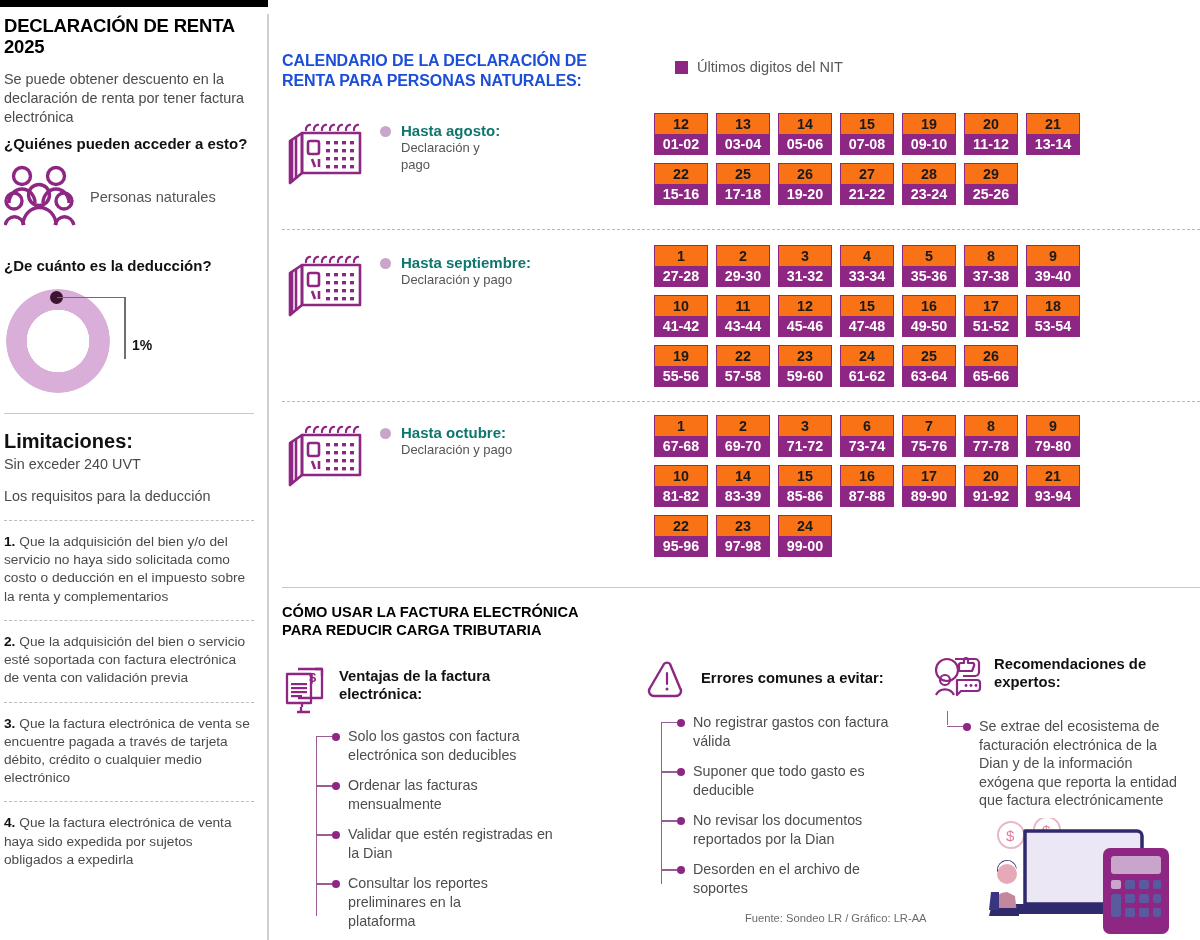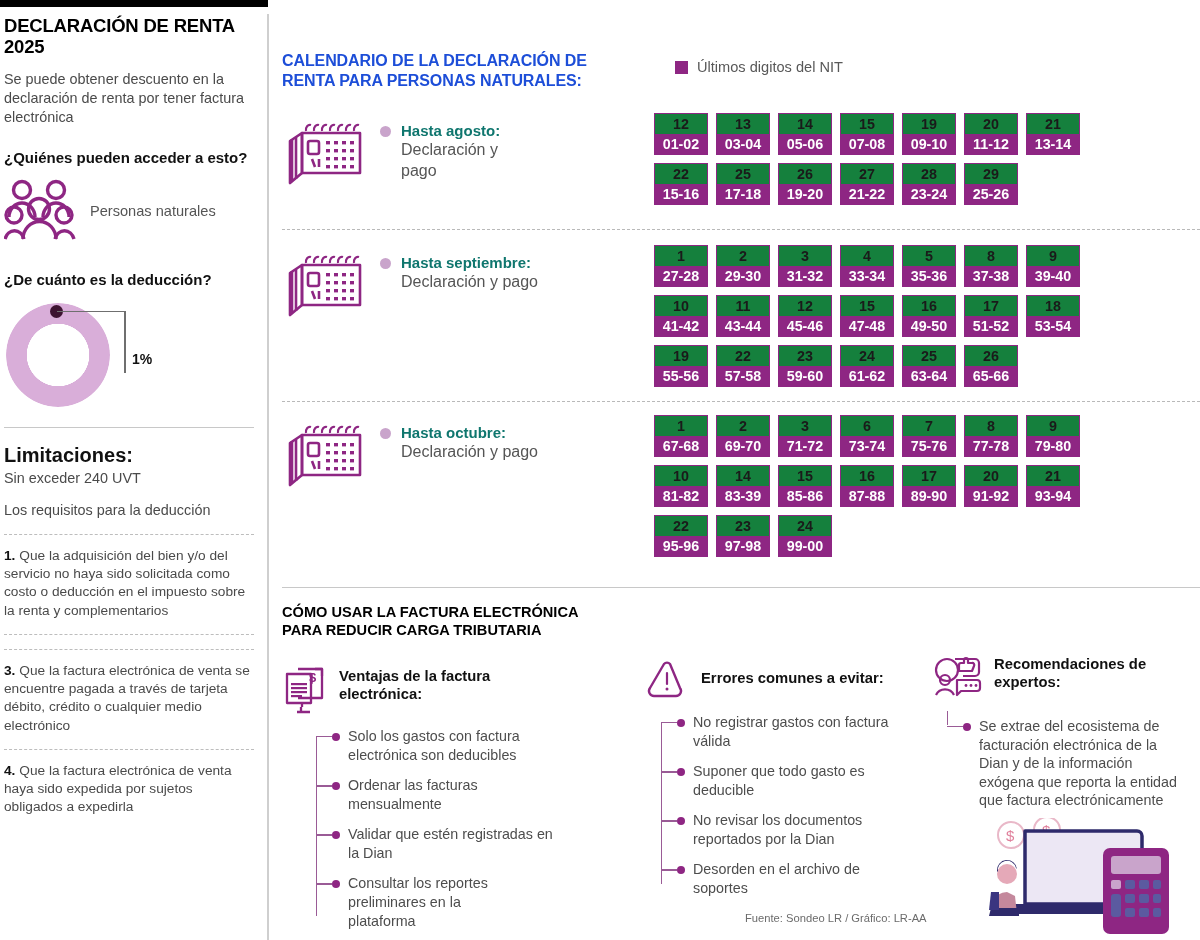--- a/index.html
+++ b/index.html
@@ -28,21 +28,21 @@
     position: absolute; left: 267px; top: 14px;
     width: 2px; height: 926px; background: #cfcfcf;
   }
   h1.main-title {
     font-size: 18.5px; font-weight: bold; color: #000;
     letter-spacing: -0.2px; line-height: 1.15;
     margin-bottom: 12px;
   }
   .intro {
     font-size: 14.4px; line-height: 1.32; color: #4a4a4a;
-    margin-bottom: 22px;
+    margin-bottom: 8px;
   }
   h2.q {
     font-size: 15px; font-weight: bold; color: #111;
     line-height: 1.2; margin-bottom: 10px;
   }
   .people-row { display: flex; align-items: center; gap: 12px; margin-bottom: 26px; }
   .people-row .lbl { font-size: 14.6px; color: #555; }
 
   
   .donut-wrap { position: relative; height: 118px; margin-bottom: 10px; }
@@ -93,29 +93,29 @@
   
   .month-block { position: relative; display: flex; }
   .month-left { width: 372px; display: flex; align-items: flex-start; gap: 14px; padding-top: 4px; }
   .cal-ico { flex: 0 0 auto; }
   .month-meta { display: flex; align-items: flex-start; gap: 10px; padding-top: 6px; }
   .month-bullet {
     width: 11px; height: 11px; border-radius: 50%;
     background: #c9a4cb; margin-top: 5px; flex: 0 0 auto;
   }
   .month-name { font-size: 15px; font-weight: bold; color: #0f766e; line-height: 1.28; }
-  .month-sub { font-size: 16px; color: #555; line-height: 1.28; font-weight: normal; }
+  .month-sub { font-size: 13px; color: #555; line-height: 1.28; font-weight: normal; }
 
   .grid-area { flex: 1; padding-top: 2px; }
   .cal-row { display: flex; gap: 8px; margin-bottom: 8px; }
   .cal-cell { width: 54px; }
   .cal-day {
     height: 21px; line-height: 20px; text-align: center;
     font-size: 14.3px; font-weight: bold; color: #1a1a1a;
-    border: 1.3px solid #8e2683; border-bottom: none; background: #15803d;
+    border: 1.3px solid #8e2683; border-bottom: none; background: #f97316;
   }
   .cal-nit {
     height: 21px; line-height: 21px; text-align: center;
     font-size: 14.3px; font-weight: bold; color: #fff;
     background: #8e2683; border: 1.3px solid #8e2683; border-top: none;
   }
   .sep-dashed { border-top: 1.5px dashed #b9b9b9; }
 
   
   .bottom-head { font-size: 14.6px; font-weight: bold; color: #000; line-height: 1.25; }
@@ -184,20 +184,24 @@
     <h3 class="sub">Limitaciones:</h3>
     <div class="lim-line">Sin exceder 240 UVT</div>
     <div class="lim-line">Los requisitos para la deducción</div>
 
     <div class="dashed"></div>
     <div class="num-item">
       <b>1.</b>
       <span>Que la adquisición del bien y/o del servicio no haya sido solicitada como costo o deducción en el impuesto sobre la renta y complementarios</span>
     </div>
     <div class="dashed"></div>
+    <div class="num-item">
+      <b>2.</b>
+      <span>Que la adquisición del bien o servicio esté soportada con factura electrónica de venta con validación previa</span>
+    </div>
     <div class="dashed"></div>
     <div class="num-item">
       <b>3.</b>
       <span>Que la factura electrónica de venta se encuentre pagada a través de tarjeta débito, crédito o cualquier medio electrónico</span>
     </div>
     <div class="dashed"></div>
     <div class="num-item">
       <b>4.</b>
       <span>Que la factura electrónica de venta haya sido expedida por sujetos obligados a expedirla</span>
     </div>

